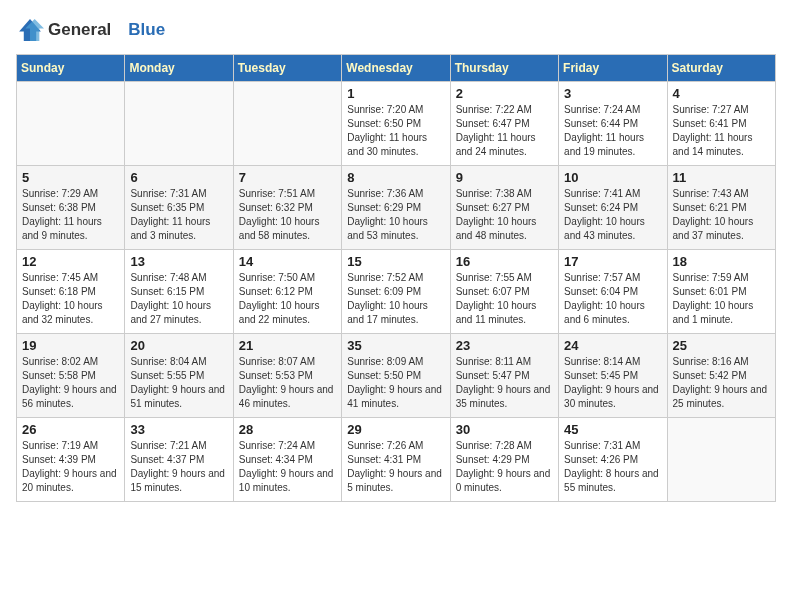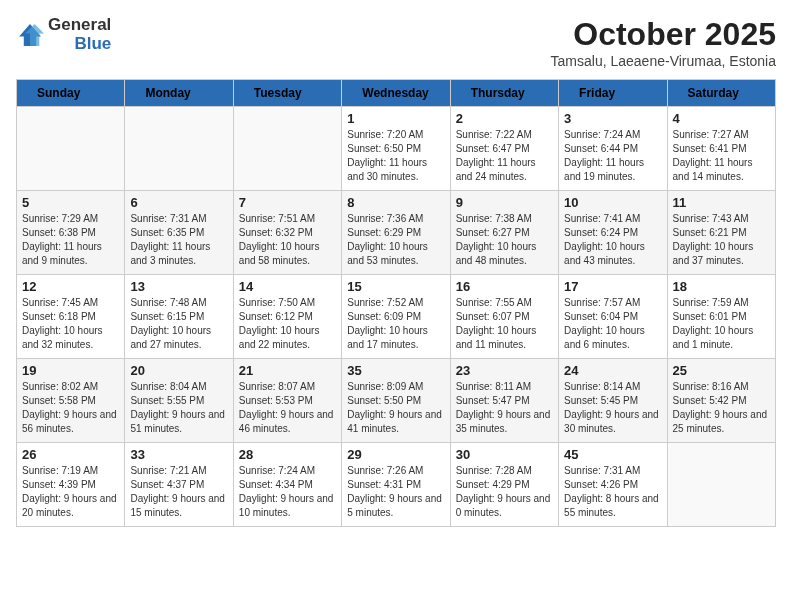--- a/index.html
+++ b/index.html
@@ -16,22 +16,23 @@
       align-items: flex-start;
       margin-bottom: 10px;
     }
     .logo {
       display: flex;
       align-items: center;
       gap: 4px;
     }
     .logo-text {
       display: flex;
-      flex-direction: column;
+      flex-direction: row;
       line-height: 1.1;
+      gap: 17px;
     }
     .logo-general {
       font-size: 17px;
       font-weight: bold;
       color: #333;
     }
     .logo-blue {
       font-size: 17px;
       font-weight: bold;
       color: #2a6db5;
@@ -53,24 +54,24 @@
       font-size: 14px;
       color: #444;
     }
     table {
       width: 100%;
       border-collapse: collapse;
       table-layout: fixed;
     }
     thead tr th {
       background-color: #2a6db5;
-      color: #000000;
+      color: #fef9c3;
       font-size: 12px;
       font-weight: bold;
-      padding: 6px 20px;
+      padding: 6px 4px;
       text-align: left;
       border: 1px solid #ccc;
     }
     tbody tr td {
       vertical-align: top;
       border: 1px solid #ccc;
       padding: 4px 5px;
       font-size: 10.5px;
       color: #222;
       background: #fff;
@@ -100,24 +101,20 @@
   <div class="logo">
     <svg class="logo-icon" viewBox="0 0 36 36">
       <polygon points="18,4 32,20 26,20 26,32 10,32 10,20 4,20" fill="#2a6db5"></polygon>
       <polygon points="24,4 36,16 30,16 30,32 18,32 18,16 12,16" fill="#4a9fd4" opacity="0.7"></polygon>
     </svg>
     <div class="logo-text">
       <span class="logo-general">General</span>
       <span class="logo-blue">Blue</span>
     </div>
   </div>
-  <div class="title-block">
-    <div class="month-title">October 2025</div>
-    <div class="location-title">Tamsalu, Laeaene-Virumaa, Estonia</div>
-  </div>
 </div>
 
 <table>
   <thead>
     <tr>
     <th>Sunday</th>
         <th>Monday</th>
         <th>Tuesday</th>
         <th>Wednesday</th>
         <th>Thursday</th>

